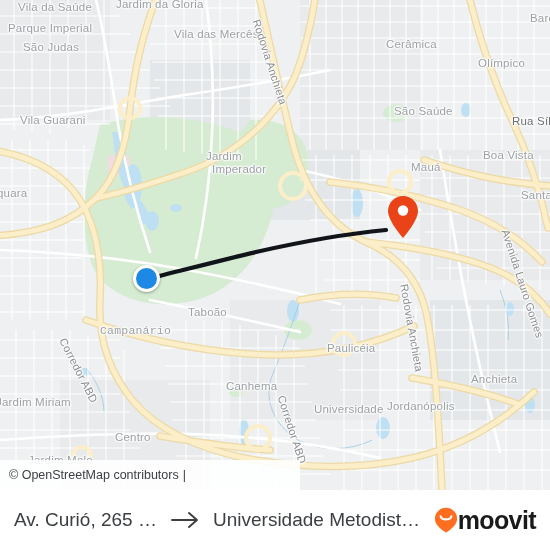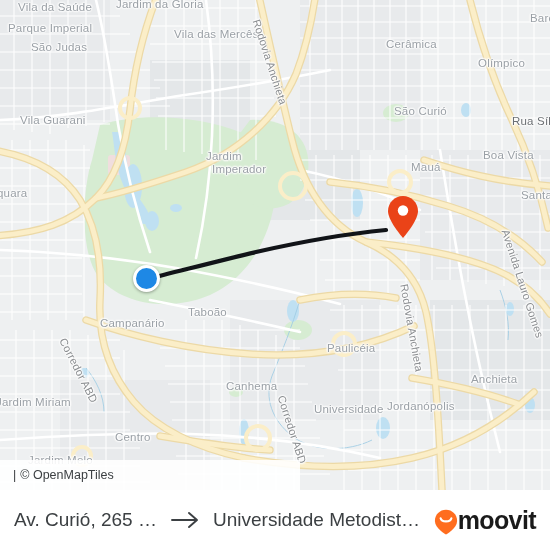--- a/index.html
+++ b/index.html
@@ -62,21 +62,21 @@
     background:#fff;display:flex;align-items:center;padding:0 14px;
     box-sizing:border-box;
   }
   #origin-label,#dest-label{
     font-size:19px;color:#3c4043;white-space:nowrap;overflow:hidden;
     text-overflow:ellipsis;
   }
   #origin-label{max-width:145px;flex:0 0 auto;}
   #dest-label{max-width:222px;flex:1 1 auto;}
   #route-arrow{margin:0 12px;flex:0 0 auto;display:flex;align-items:center;}
-  #moovit-logo{margin-left:auto;display:flex;align-items:flex-end;flex:0 0 auto;padding-left:8px;}
+  #moovit-logo{margin-left:auto;display:flex;align-items:center;flex:0 0 auto;padding-left:8px;}
   #moovit-wordmark{font-size:25px;font-weight:bold;color:#1a1a1a;letter-spacing:-.6px;}
 </style>
 </head>
 <body>
 
 <div id="app">
 
   <div id="map">
     <svg width="550" height="490" viewBox="0 0 550 490">
       <defs>
@@ -240,33 +240,33 @@
       </g>
     </svg>
 
     <div id="map-labels">
         <div class="maplabel" style="left: 18px; top: 1px;">Vila da Saúde</div>
         <div class="maplabel" style="left: 116px; top: -2px;">Jardim da Gloria</div>
         <div class="maplabel" style="left: 8px; top: 22px;">Parque Imperial</div>
         <div class="maplabel" style="left: 174px; top: 28px;">Vila das Mercês</div>
         <div class="maplabel" style="left: 386px; top: 38px;">Cerâmica</div>
         <div class="maplabel" style="left: 530px; top: 12px;">Barc</div>
-        <div class="maplabel" style="left: 31px; top: 41px;">São Judas</div>
+        <div class="maplabel" style="left: 23px; top: 41px;">São Judas</div>
         <div class="maplabel" style="left: 478px; top: 57px;">Olímpico</div>
-        <div class="maplabel" style="left: 394px; top: 105px;">São Curió</div>
+        <div class="maplabel" style="left: 394px; top: 105px;">São Saúde</div>
         <div class="maplabel dark" style="left: 464px; top: 115px;">Rua Sílvia</div>
         <div class="maplabel" style="left: 20px; top: 114px;">Vila Guarani</div>
         <div class="maplabel" style="left: 206px; top: 150px;">Jardim</div>
         <div class="maplabel" style="left: 196px; top: 163px; padding-left: 16px;">Imperador</div>
         <div class="maplabel" style="left: 411px; top: 161px;">Mauá</div>
         <div class="maplabel" style="left: 483px; top: 149px;">Boa Vista</div>
         <div class="maplabel" style="left: 521px; top: 189px;">Santa</div>
         <div class="maplabel" style="left: -3px; top: 187px;">quara</div>
         <div class="maplabel" style="left: 327px; top: 305px; margin-top: 37px;">Paulicéia</div>
-        <div class="maplabel" style="left: 100px; top: 317px;">Campanário</div>
+        <div class="maplabel" style="left: 100px; top: 324px; font-family: Liberation Mono, monospace;">Campanário</div>
         <div class="maplabel" style="left: 188px; top: 306px;">Taboão</div>
         <div class="maplabel" style="left: 471px; top: 373px;">Anchieta</div>
         <div class="maplabel" style="left: 226px; top: 380px;">Canhema</div>
         <div class="maplabel" style="left: -4px; top: 396px;">Jardim Miriam</div>
         <div class="maplabel" style="left: 314px; top: 403px;">Universidade</div>
         <div class="maplabel" style="left: 387px; top: 400px;">Jordanópolis</div>
         <div class="maplabel" style="left: 28px; top: 430px; margin-top: 24px;">Jardim Melo</div>
         <div class="maplabel" style="left: 115px; top: 431px;">Centro</div>
         <div class="maplabel rd" style="left: 262px; top: 18px; transform: rotate(72deg); transform-origin: left top;">Rodovia Anchieta</div>
         <div class="maplabel rd" style="left: 410px; top: 283px; transform: rotate(80deg); transform-origin: left top;">Rodovia Anchieta</div>
@@ -279,22 +279,22 @@
 
     <div id="dest-marker">
       <svg width="32" height="44" viewBox="0 0 32 44">
         <path d="M16 1 C 7.7 1 1 7.7 1 16 C 1 26 16 43 16 43 C 16 43 31 26 31 16 C 31 7.7 24.3 1 16 1 Z" fill="#ea4318"></path>
         <circle cx="16" cy="15.5" r="5.2" fill="#ffffff"></circle>
       </svg>
     </div>
 
 
     <div id="attribution">
+      <span>© OpenStreetMap contributors</span>
       <span class="attr-sep">|</span>
-      <span>© OpenMapTiles</span>
     </div>
   </div>
 
   <div id="footer">
     <div id="origin-label">Av. Curió, 265 - C...</div>
     <div id="route-arrow">
       <svg width="30" height="18" viewBox="0 0 30 18">
         <path d="M1 9 H25 M18 2 L26 9 L18 16" stroke="#3c4043" stroke-width="1.9" fill="none" stroke-linecap="round" stroke-linejoin="round"></path>
       </svg>
     </div>

